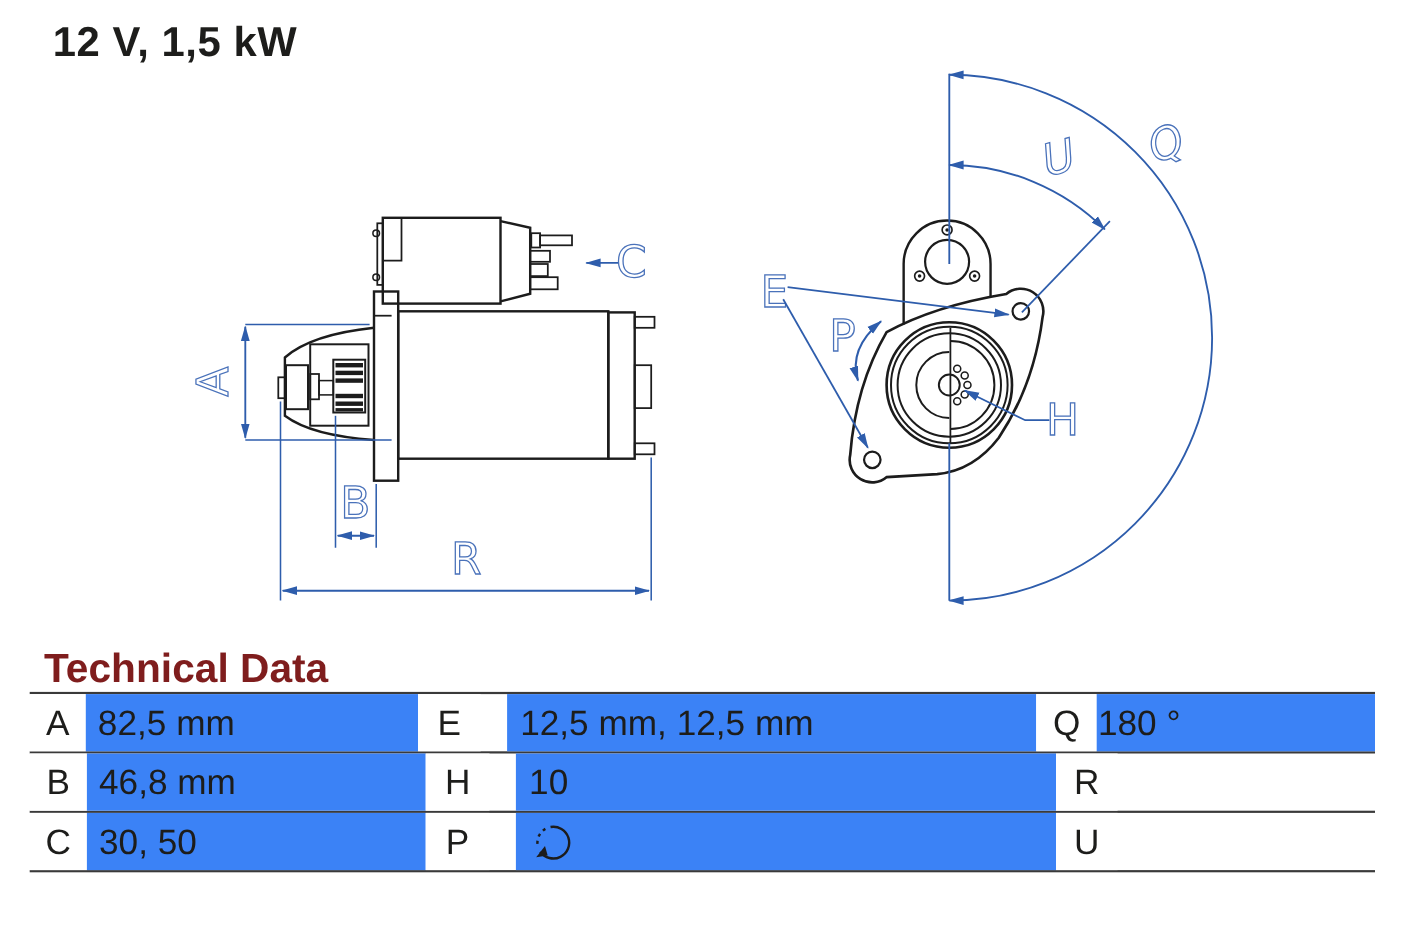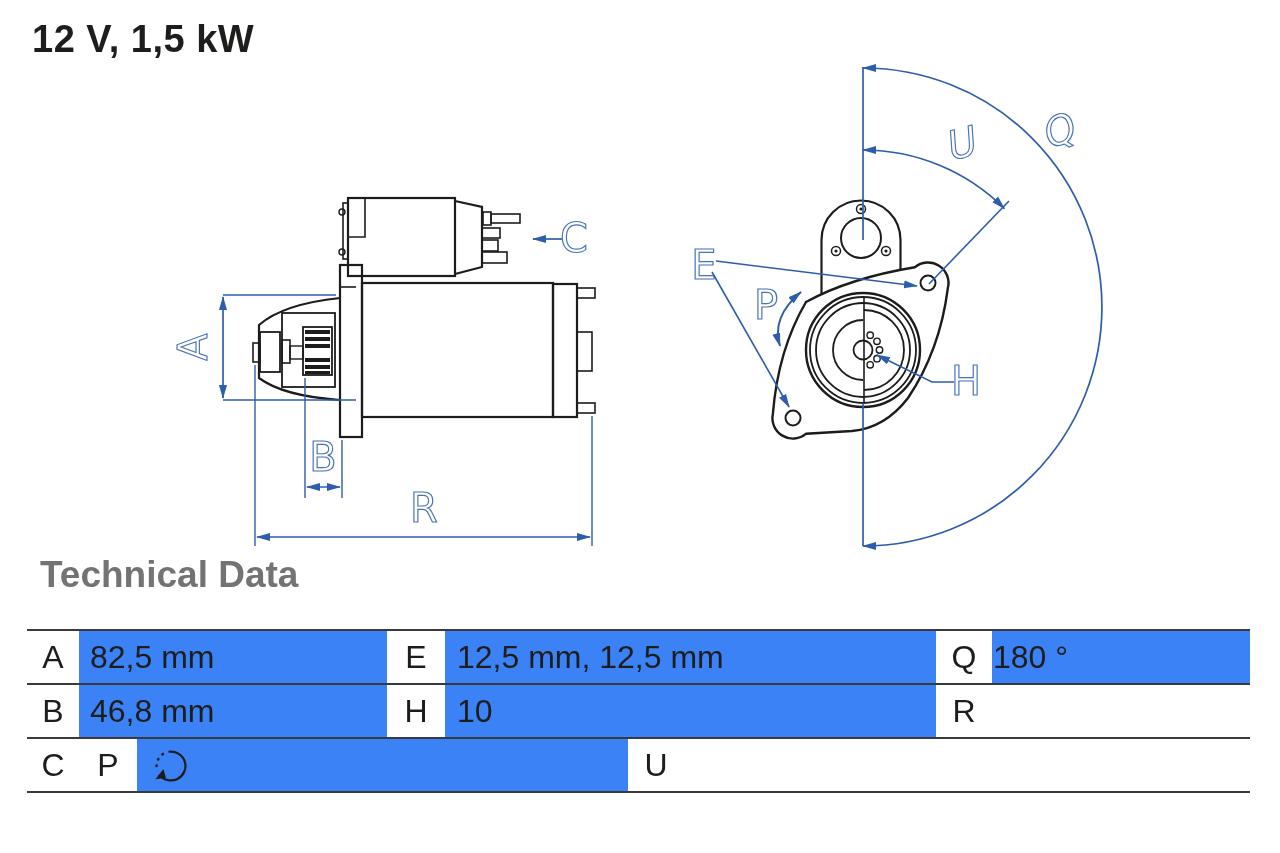--- a/index.html
+++ b/index.html
@@ -1,32 +1,32 @@
 <!DOCTYPE html>
 <html><head>
 <meta charset="utf-8">
 <style>
   html,body{margin:0;padding:0;background:#ffffff;}
   body{width:1280px;height:853px;position:relative;overflow:hidden;
        font-family:"Liberation Sans",sans-serif;color:#1d1d1b;}
-  .page-title{position:absolute;left:32px;top:18px;font-size:38px;font-weight:700;
+  .page-title{position:absolute;left:48px;top:18px;font-size:38px;font-weight:700;
        letter-spacing:.5px;color:#1d1d1b;}
-  .section-heading{position:absolute;left:40px;top:554px;font-size:37px;font-weight:700;
-       color:#737373;}
+  .section-heading{position:absolute;left:40px;top:587px;font-size:37px;font-weight:700;
+       color:#7f1d1d;}
   .drawing-svg{position:absolute;left:0;top:0;}
   .spec-table{position:absolute;left:27px;top:629px;width:1223px;
        border-top:2px solid #3a3a3a;font-size:32px;color:#1d1d1b;}
   .spec-row{display:flex;height:52px;border-bottom:2px solid #3a3a3a;}
   .cell{display:flex;align-items:center;box-sizing:border-box;height:52px;}
   .key{justify-content:center;background:#ffffff;}
   .val{background:#3b82f6;}
   .k1{width:52px;}
   .v1{width:308px;padding-left:11px;}
   .k2{width:58px;}
-  .v2{width:491px;padding-left:12px;}
+  .v2{width:491px;padding-left:12px;margin-left:24px;}
   .k3{width:56px;}
   .v3{width:258px;padding-left:1px;}
   .cad-letter{font-family:"DejaVu Sans",sans-serif;font-size:40px;
        fill:none;stroke:#4a72ba;stroke-width:1.15;}
   .cad-letter-italic{font-family:"DejaVu Sans",sans-serif;font-size:40px;font-style:italic;
        fill:none;stroke:#4a72ba;stroke-width:1.15;}
   .blk{stroke:#1c1c1c;fill:none;}
   .blu{stroke:#2e5dac;fill:none;}
 </style>
 </head>
@@ -178,20 +178,21 @@
   </div>
   <div class="spec-row">
     <div class="cell key k1">B</div>
     <div class="cell val v1">46,8 mm</div>
     <div class="cell key k2">H</div>
     <div class="cell val v2">10</div>
     <div class="cell key k3">R</div>
   </div>
   <div class="spec-row">
     <div class="cell key k1">C</div>
+    <div class="cell val v1">30, 50</div>
     <div class="cell key k2">P</div>
     <div class="cell val v2">
       <svg width="40" height="40" viewBox="0 0 36 36" style="margin-left:2px;margin-top:2px" aria-label="rotation-direction-icon">
         <path d="M15.74,5.2 A13,13 0 1 1 7.35,25.46" fill="none" stroke="#1c1c1c" stroke-width="2"></path>
         <path d="M11.5,6.74 A13,13 0 0 0 5.8,22.45" fill="none" stroke="#1c1c1c" stroke-width="2" stroke-dasharray="2.5,3.5"></path>
         <polygon points="4.0,30.0 11.2,20.8 13.4,28.6" fill="#1c1c1c"></polygon>
       </svg>
     </div>
     <div class="cell key k3">U</div>
   </div>

